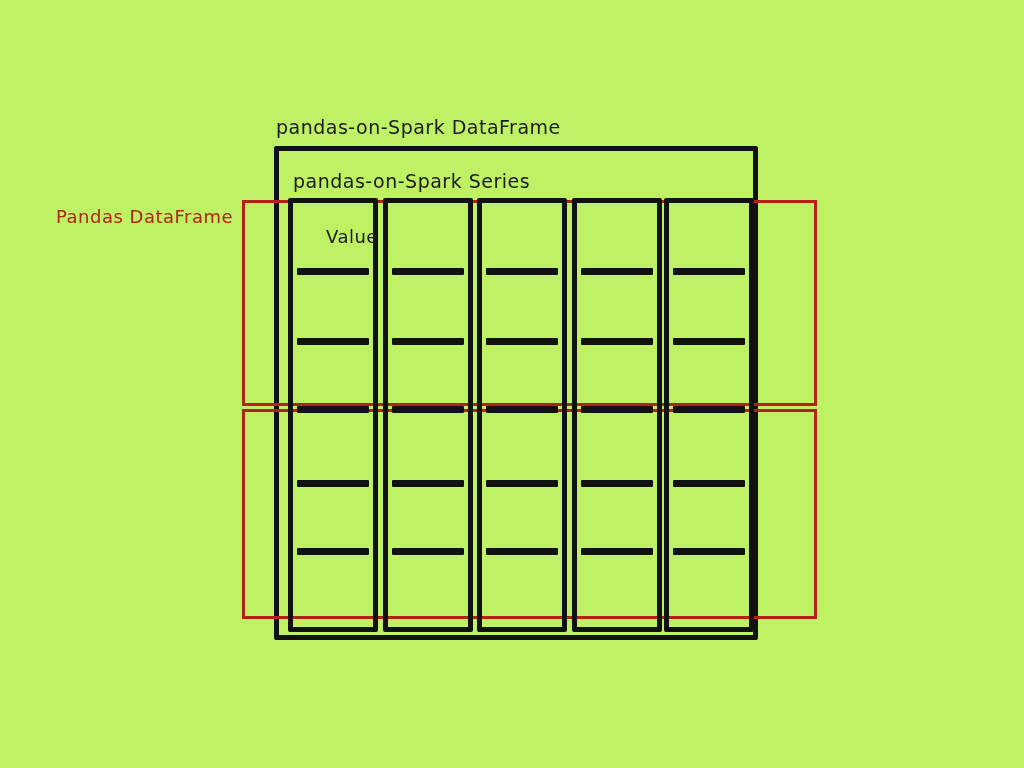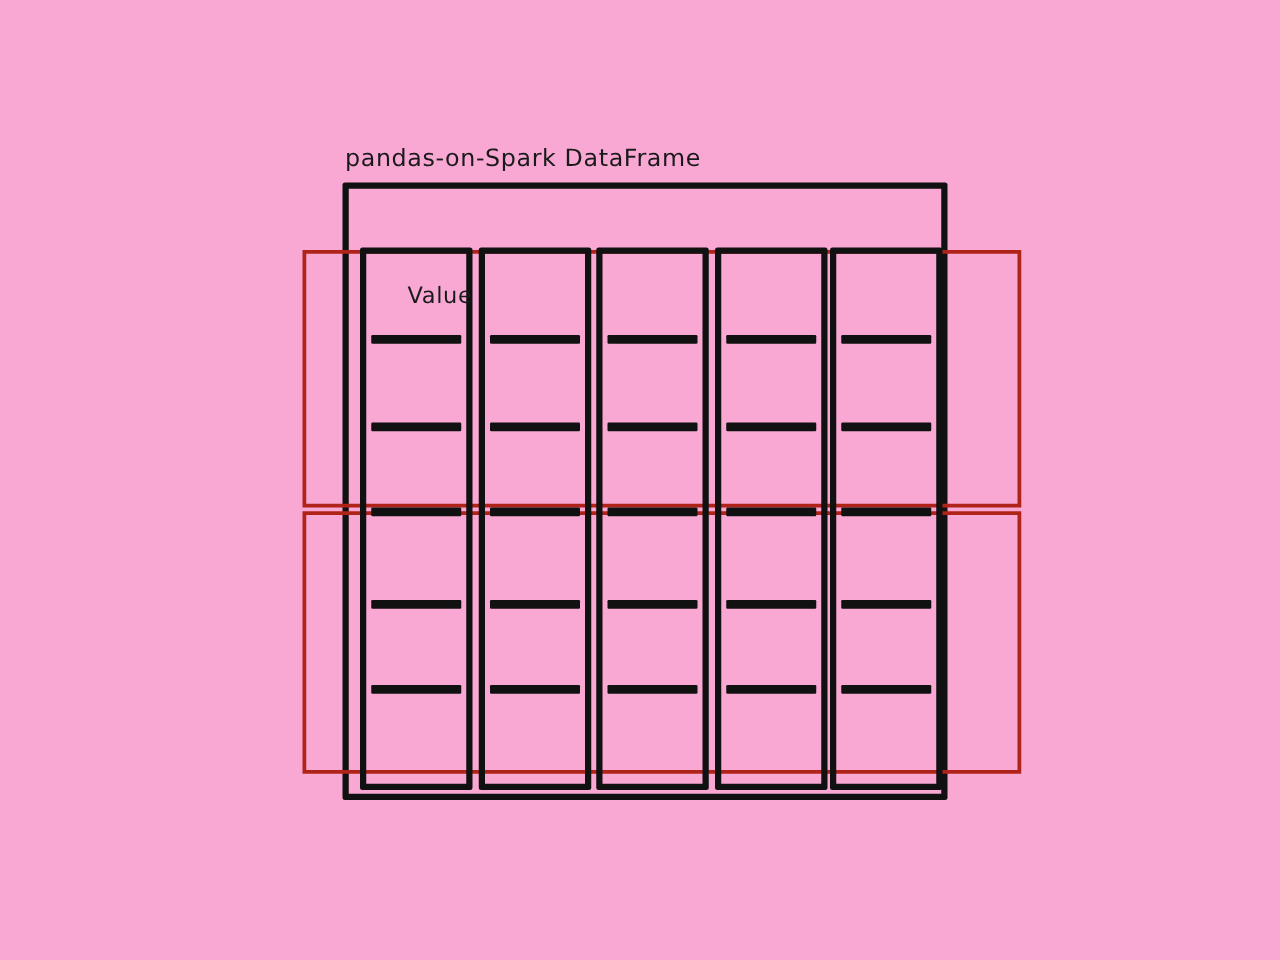--- a/index.html
+++ b/index.html
@@ -4,21 +4,21 @@
 <style>
   html, body {
     margin: 0;
     padding: 0;
     background: #ffffff;
   }
   #stage {
     position: relative;
     width: 1024px;
     height: 768px;
-    background: #f9a8d4;
+    background: #bef264;
     font-family: "DejaVu Sans", sans-serif;
     overflow: hidden;
   }
 
   
   .label {
     position: absolute;
     white-space: nowrap;
     font-family: "DejaVu Sans", sans-serif;
     letter-spacing: 0.5px;
@@ -108,21 +108,23 @@
 </style>
 </head>
 <body>
 
 <div id="stage">
 
   <div class="label label-psdf">pandas-on-Spark DataFrame</div>
 
   <div class="psdf-box"></div>
 
+  <div class="label label-psser">pandas-on-Spark Series</div>
 
+  <div class="label label-pandas">Pandas DataFrame</div>
 
   <div class="red-box red-top"></div>
   <div class="red-box red-bottom"></div>
 
   <div class="col col-0"></div>
   <div class="label label-value">Value</div>
 
   <div class="col col-1"></div>
   <div class="col col-2"></div>
   <div class="col col-3"></div>

